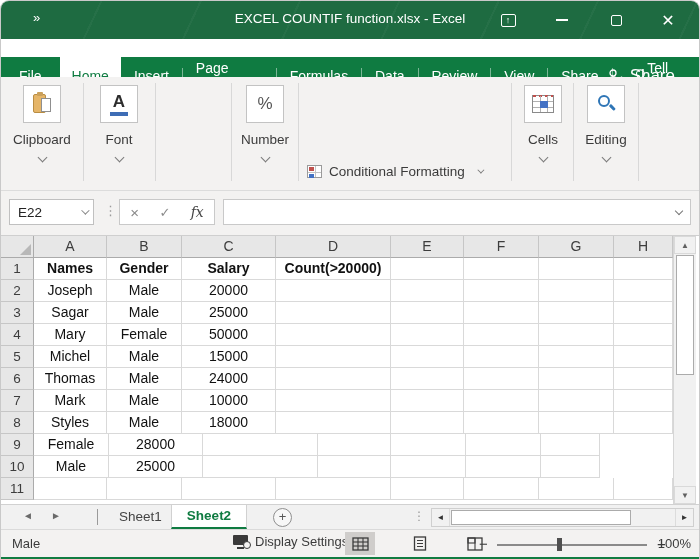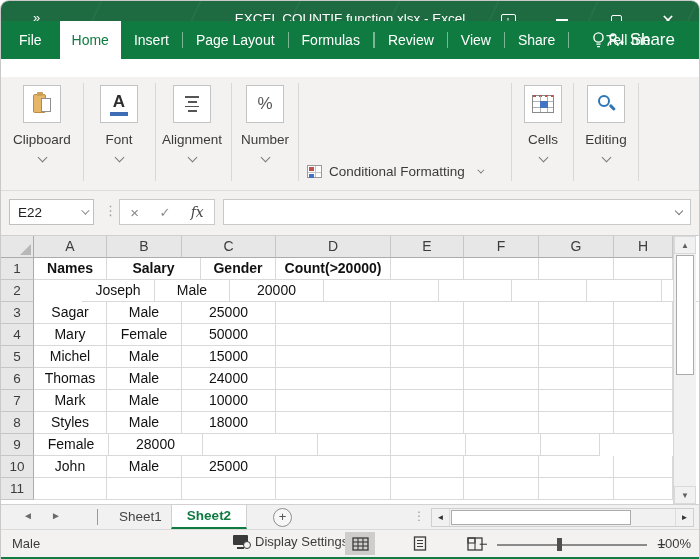--- a/index.html
+++ b/index.html
@@ -14,21 +14,21 @@
   .titlebar .qat { position:absolute; left:32px; top:9px; color:#fff; font-size:13px; letter-spacing:-2px; }
   .title-text { position:absolute; left:0; right:0; top:10px; text-align:center; color:#fff; font-size:13.5px; }
   .winbtn { position:absolute; top:8px; width:30px; height:22px; display:flex; align-items:center; justify-content:center; color:#fff; }
   .ribbon-disp { left:492px; }
   .ribbon-disp .bx { width:15px; height:13px; border:1.4px solid #fff; border-radius:2px; display:flex; align-items:center; justify-content:center; font-size:9px; line-height:1; }
   .btn-min { left:546px; } .btn-min .bar{ width:12px; height:1.6px; background:#fff; }
   .btn-max { left:600px; } .btn-max .sq{ width:11px; height:11px; border:1.5px solid #fff; border-radius:2px; }
   .btn-close { left:652px; font-size:16px; font-weight:300; }
 
   
-  .tabrow { position:absolute; left:0; top:20px; width:100%; height:38px; background:#0f7b41; display:flex; align-items:stretch; }
+  .tabrow { position:absolute; left:0; top:56px; width:100%; height:38px; background:#0f7b41; display:flex; align-items:stretch; }
   .rtab { color:#fff; font-size:14px; display:flex; align-items:center; padding:0 13px; }
   .rtab.file { padding:0 18px; }
   .rtab.active { background:#fff; color:#0f7b41; padding:0 12px; }
   .tabsep { width:1px; height:16px; background:rgba(255,255,255,0.45); align-self:center; }
   .tellme { display:flex; align-items:center; color:#fff; font-size:14px; padding:0 14px; margin-left:8px; }
   .share { position:absolute; right:24px; top:0; height:38px; display:flex; align-items:center; gap:6px; color:#fff; font-size:17px; }
 
   
   .ribbon { position:absolute; left:0; top:76px; width:100%; height:114px; background:#f3f2f1; border-bottom:1px solid #dcdcdc; }
   .gsep { position:absolute; top:6px; height:98px; width:1px; background:#d8d8d8; }
@@ -157,20 +157,21 @@
 
   <div class="tabrow">
     <div class="rtab file">File</div>
     <div class="rtab active">Home</div>
     <div class="rtab">Insert</div>
     <div class="tabsep"></div>
     <div class="rtab">Page Layout</div>
     <div class="tabsep"></div>
     <div class="rtab">Formulas</div>
     <div class="tabsep"></div>
+    <div class="rtab">Data</div>
     <div class="tabsep"></div>
     <div class="rtab">Review</div>
     <div class="tabsep"></div>
     <div class="rtab">View</div>
     <div class="tabsep"></div>
     <div class="rtab">Share</div>
     <div class="tabsep"></div>
     <div class="tellme">
       <svg width="15" height="18" viewBox="0 0 15 18">
           <circle cx="7.5" cy="6.5" r="4.6" fill="none" stroke="#fff" stroke-width="1.4"></circle>
@@ -215,32 +216,20 @@
       <div class="iconbox">
           <div class="ic-font">
             <span class="a">A</span>
             <span class="ul"></span>
           </div>
         </div>
       <div class="glabel">Font</div>
       <div class="chev"></div>
     </div>
 
-    <div class="rgroup" style="left:151px; width:80px">
-      <div class="iconbox">
-          <div class="ic-align">
-            <i></i>
-            <i></i>
-            <i></i>
-            <i></i>
-          </div>
-        </div>
-      <div class="glabel">Alignment</div>
-      <div class="chev"></div>
-    </div>
 
     <div class="rgroup" style="left:231px; width:66px">
       <div class="iconbox">
           <span class="ic-pct">%</span>
         </div>
       <div class="glabel">Number</div>
       <div class="chev"></div>
     </div>
 
     <div class="styles-group">
@@ -332,31 +321,31 @@
         <div class="col-h" style="width: 115px;">D</div>
         <div class="col-h" style="width: 73px;">E</div>
         <div class="col-h" style="width: 75px;">F</div>
         <div class="col-h" style="width: 75px;">G</div>
         <div class="col-h" style="width: 59px;">H</div>
       </div>
     <div class="rows">
         <div class="g-row bold">
           <div class="row-h">1</div>
           <div class="g-cell" style="width: 73px;">Names</div>
+          <div class="g-cell" style="width: 75px;">Gender</div>
           <div class="g-cell" style="width: 94px;">Salary</div>
-          <div class="g-cell" style="width: 75px;">Gender</div>
           <div class="g-cell" style="width: 115px;">Count(&gt;20000)</div>
           <div class="g-cell" style="width: 73px;"></div>
           <div class="g-cell" style="width: 75px;"></div>
           <div class="g-cell" style="width: 75px;"></div>
           <div class="g-cell" style="width: 59px;"></div>
         </div>
         <div class="g-row">
           <div class="row-h">2</div>
-          <div class="g-cell" style="width: 73px; margin-left: 48px;">Joseph</div>
+          <div class="g-cell" style="width: 73px;">Joseph</div>
           <div class="g-cell" style="width: 75px;">Male</div>
           <div class="g-cell" style="width: 94px;">20000</div>
           <div class="g-cell" style="width: 115px;"></div>
           <div class="g-cell" style="width: 73px;"></div>
           <div class="g-cell" style="width: 75px;"></div>
           <div class="g-cell" style="width: 75px;"></div>
           <div class="g-cell" style="width: 59px;"></div>
         </div>
         <div class="g-row">
           <div class="row-h">3</div>
@@ -429,21 +418,20 @@
           <div class="g-cell" style="width: 75px;">Female</div>
           <div class="g-cell" style="width: 94px;">28000</div>
           <div class="g-cell" style="width: 115px;"></div>
           <div class="g-cell" style="width: 73px;"></div>
           <div class="g-cell" style="width: 75px;"></div>
           <div class="g-cell" style="width: 75px;"></div>
           <div class="g-cell" style="width: 59px;"></div>
         </div>
         <div class="g-row">
           <div class="row-h">10</div>
-          <div class="g-cell" style="width: 73px;">John</div>
           <div class="g-cell" style="width: 75px;">Male</div>
           <div class="g-cell" style="width: 94px;">25000</div>
           <div class="g-cell" style="width: 115px;"></div>
           <div class="g-cell" style="width: 73px;"></div>
           <div class="g-cell" style="width: 75px;"></div>
           <div class="g-cell" style="width: 75px;"></div>
           <div class="g-cell" style="width: 59px;"></div>
         </div>
         <div class="g-row">
           <div class="row-h">11</div>

